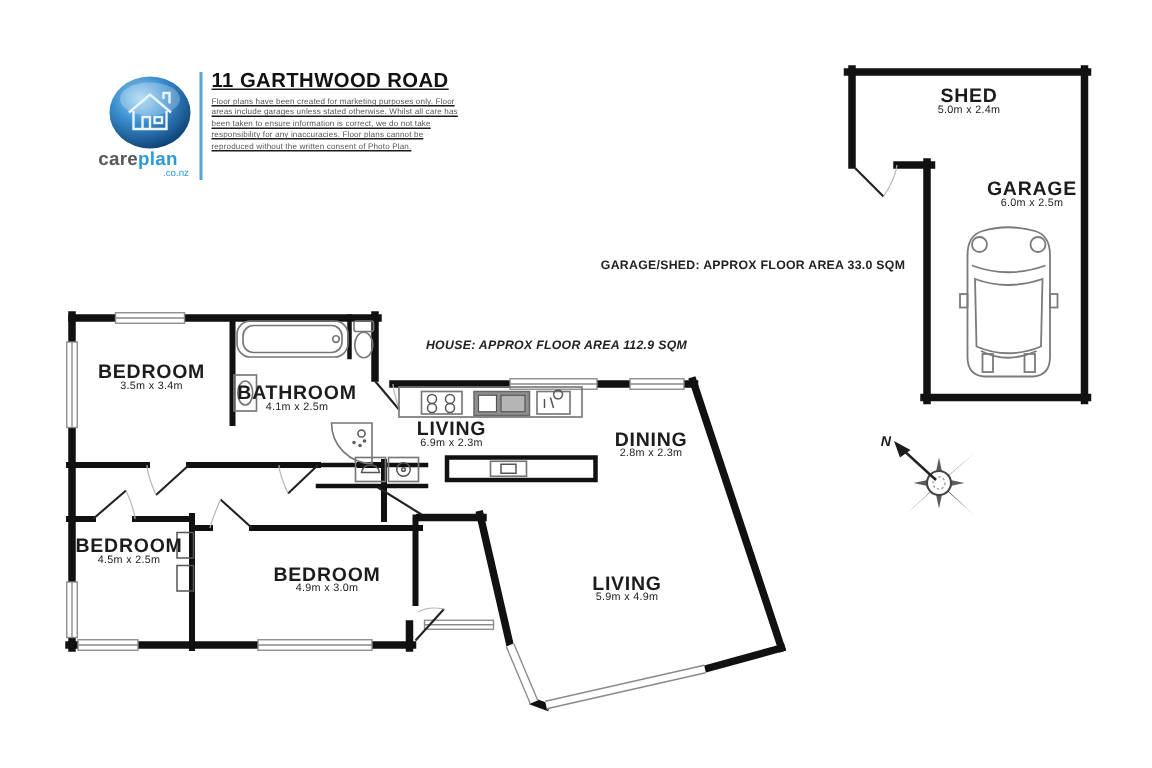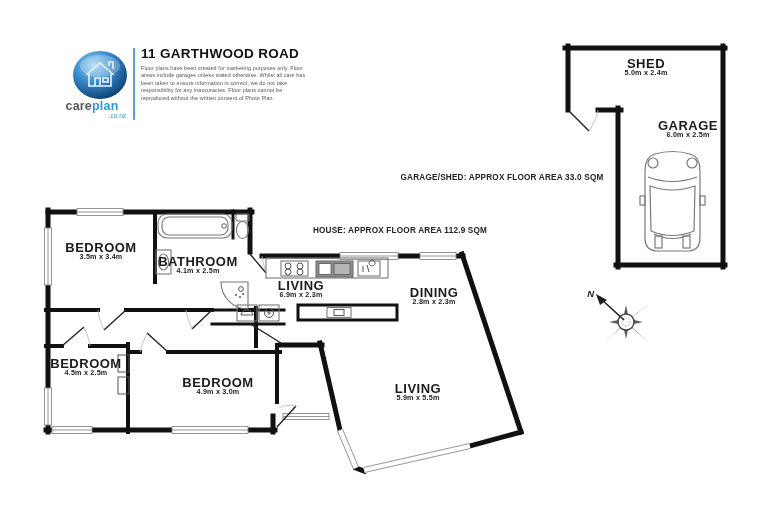--- a/index.html
+++ b/index.html
@@ -6,28 +6,28 @@
   body{width:768px;height:512px;position:relative;overflow:hidden;
        font-family:"Liberation Sans","DejaVu Sans",sans-serif;color:#1a1a1a;}
   .abs{position:absolute;}
   
   #logo-block{left:52px;top:48px;width:80px;height:76px;text-align:center;}
   #logo-wordmark{font-size:12.5px;font-weight:bold;letter-spacing:.2px;line-height:12px;margin-top:2px;}
   #logo-wordmark .w-photo{color:#58595b;}
   #logo-wordmark .w-plan{color:#2b9cd8;}
   #logo-suffix{font-size:6.5px;color:#2b9cd8;text-align:right;padding-right:6px;line-height:7px;}
   #header-sep{left:133px;top:48px;width:2px;height:72px;background:#57a7d6;}
-  #title-block{left:141px;top:46px;width:175px;}
+  #title-block{left:141px;top:46px;width:175px;text-decoration:underline;}
   #plan-title{font-size:13.5px;font-weight:bold;letter-spacing:.3px;color:#111;line-height:15px;}
   #plan-subtitle{font-size:8.6px;font-weight:bold;color:#222;letter-spacing:.2px;line-height:11px;margin-top:1px;}
   #plan-disclaimer{margin-top:4px;font-size:5.4px;color:#555;line-height:7.4px;letter-spacing:.1px;}
   
   .room-label{transform:translate(-50%,-50%);text-align:center;white-space:nowrap;}
   .room-name{display:block;font-size:13px;font-weight:bold;letter-spacing:.5px;color:#1c1c1c;line-height:9px;}
-  .room-dims{display:block;font-size:7.2px;font-weight:bold;letter-spacing:.2px;color:#1c1c1c;line-height:9px;}
+  .room-dims{display:block;font-size:7.2px;font-weight:normal;letter-spacing:.2px;color:#1c1c1c;line-height:9px;}
   .area-label{transform:translate(-50%,-50%);font-size:8.2px;font-weight:bold;letter-spacing:.2px;color:#222;white-space:nowrap;}
   svg{position:absolute;left:0;top:0;}
   
   .wall{stroke:#111;stroke-width:5;fill:none;stroke-linecap:square;}
   .wall-i{stroke:#111;stroke-width:4;fill:none;stroke-linecap:square;}
   .wall-t{stroke:#111;stroke-width:3;fill:none;stroke-linecap:square;}
   .win{fill:#ffffff;stroke:#8a8a8a;stroke-width:.9;}
   .winl{stroke:#8a8a8a;stroke-width:.9;fill:none;}
   .door{stroke:#222;stroke-width:1.4;fill:none;}
   .arc{stroke:#b5b5b5;stroke-width:.8;fill:none;}
@@ -259,41 +259,41 @@
   <div id="plan-disclaimer">
     <span style="display:block">Floor plans have been created for marketing purposes only. Floor</span>
     <span style="display:block">areas include garages unless stated otherwise. Whilst all care has</span>
     <span style="display:block">been taken to ensure information is correct, we do not take</span>
     <span style="display:block">responsibility for any inaccuracies. Floor plans cannot be</span>
     <span style="display:block">reproduced without the written consent of Photo Plan.</span>
   </div>
 </div>
 
 <div class="abs area-label" style="left:502px;top:177px;">GARAGE/SHED: APPROX FLOOR AREA 33.0 SQM</div>
-<div class="abs area-label" style="left:400px;top:230px;">HOUSE: APPROX FLOOR AREA 112.9 SQM</div>
+<div class="abs area-label" style="left:371px;top:230px;font-style:italic;">HOUSE: APPROX FLOOR AREA 112.9 SQM</div>
 
 <div class="abs room-label" style="left:101px;top:252px;">
   <span class="room-name">BEDROOM</span>
   <span class="room-dims">3.5m x 3.4m</span>
 </div>
 <div class="abs room-label" style="left:198px;top:266px;">
   <span class="room-name">BATHROOM</span>
   <span class="room-dims">4.1m x 2.5m</span>
 </div>
 <div class="abs room-label" style="left:301px;top:290px;">
   <span class="room-name">LIVING</span>
   <span class="room-dims">6.9m x 2.3m</span>
 </div>
 <div class="abs room-label" style="left:434px;top:297px;">
   <span class="room-name">DINING</span>
   <span class="room-dims">2.8m x 2.3m</span>
 </div>
 <div class="abs room-label" style="left:418px;top:393px;">
   <span class="room-name">LIVING</span>
-  <span class="room-dims">5.9m x 5.5m</span>
+  <span class="room-dims">5.9m x 4.9m</span>
 </div>
 <div class="abs room-label" style="left:86px;top:368px;">
   <span class="room-name">BEDROOM</span>
   <span class="room-dims">4.5m x 2.5m</span>
 </div>
 <div class="abs room-label" style="left:218px;top:387px;">
   <span class="room-name">BEDROOM</span>
   <span class="room-dims">4.9m x 3.0m</span>
 </div>
 <div class="abs room-label" style="left:646px;top:68px;">

